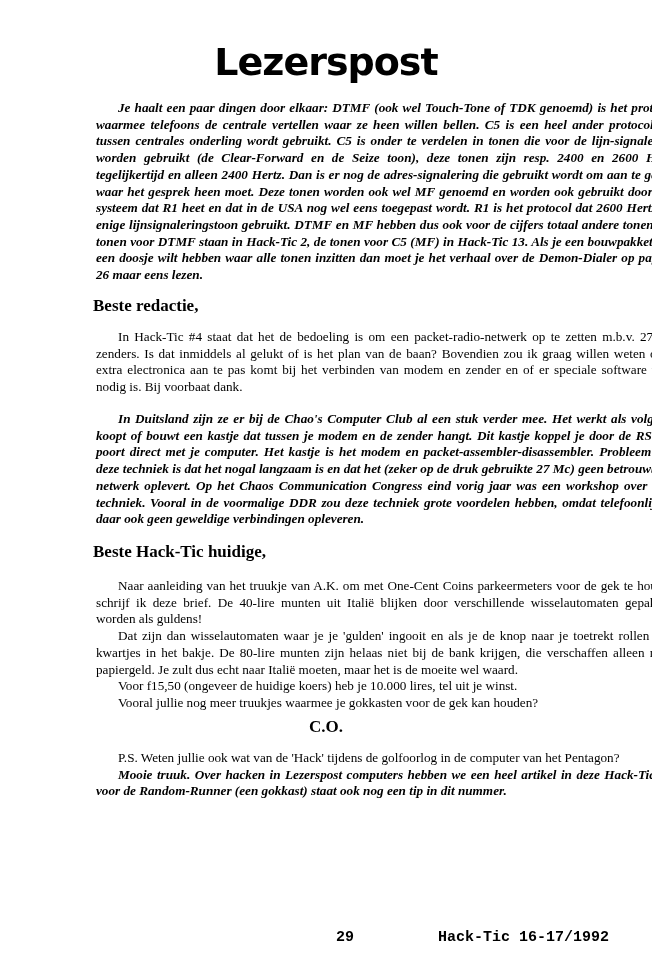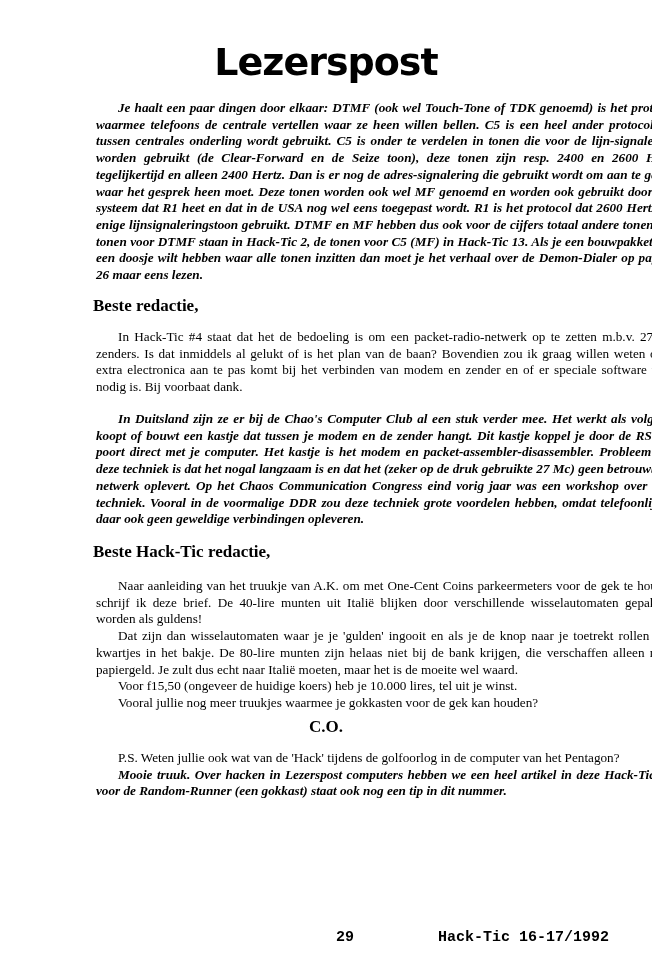--- a/index.html
+++ b/index.html
@@ -42,21 +42,21 @@
 <div class="heading" style="top:296px;">Beste redactie,</div>
 
 <div class="col" style="top:329px;">
   <p class="p rm ind">In Hack-Tic #4 staat dat het de bedoeling is om een packet-radio-netwerk op te zetten m.b.v. 27 Mc zenders. Is dat inmiddels al gelukt of is het plan van de baan? Bovendien zou ik graag willen weten of er extra electronica aan te pas komt bij het verbinden van modem en zender en of er speciale software voor nodig is. Bij voorbaat dank.</p>
 </div>
 
 <div class="col" style="top:411px;">
   <p class="p it ind">In Duitsland zijn ze er bij de Chao's Computer Club al een stuk verder mee. Het werkt als volgt: je koopt of bouwt een kastje dat tussen je modem en de zender hangt. Dit kastje koppel je door de RS-232 poort direct met je computer. Het kastje is het modem en packet-assembler-disassembler. Probleem met deze techniek is dat het nogal langzaam is en dat het (zeker op de druk gebruikte 27 Mc) geen betrouwbaar netwerk oplevert. Op het Chaos Communication Congress eind vorig jaar was een workshop over deze techniek. Vooral in de voormalige DDR zou deze techniek grote voordelen hebben, omdat telefoonlijnen daar ook geen geweldige verbindingen opleveren.</p>
 </div>
 
-<div class="heading" style="top:542px;">Beste Hack-Tic redactie,</div>
+<div class="heading" style="top:542px;">Beste Hack-Tic huidige,</div>
 
 <div class="col" style="top:578px;">
   <p class="p rm ind">Naar aanleiding van het truukje van A.K. om met One-Cent Coins parkeermeters voor de gek te houden schrijf ik deze brief. De 40-lire munten uit Italië blijken door verschillende wisselautomaten gepakt te worden als guldens!</p>
   <p class="p rm ind">Dat zijn dan wisselautomaten waar je je 'gulden' ingooit en als je de knop naar je toetrekt rollen er 4 kwartjes in het bakje. De 80-lire munten zijn helaas niet bij de bank krijgen, die verschaffen alleen maar papiergeld. Je zult dus echt naar Italië moeten, maar het is de moeite wel waard.</p>
   <p class="p rm ind">Voor f15,50 (ongeveer de huidige koers) heb je 10.000 lires, tel uit je winst.</p>
   <p class="p rm ind">Vooral jullie nog meer truukjes waarmee je gokkasten voor de gek kan houden?</p>
 </div>
 
 <div class="sig">C.O.</div>
 

